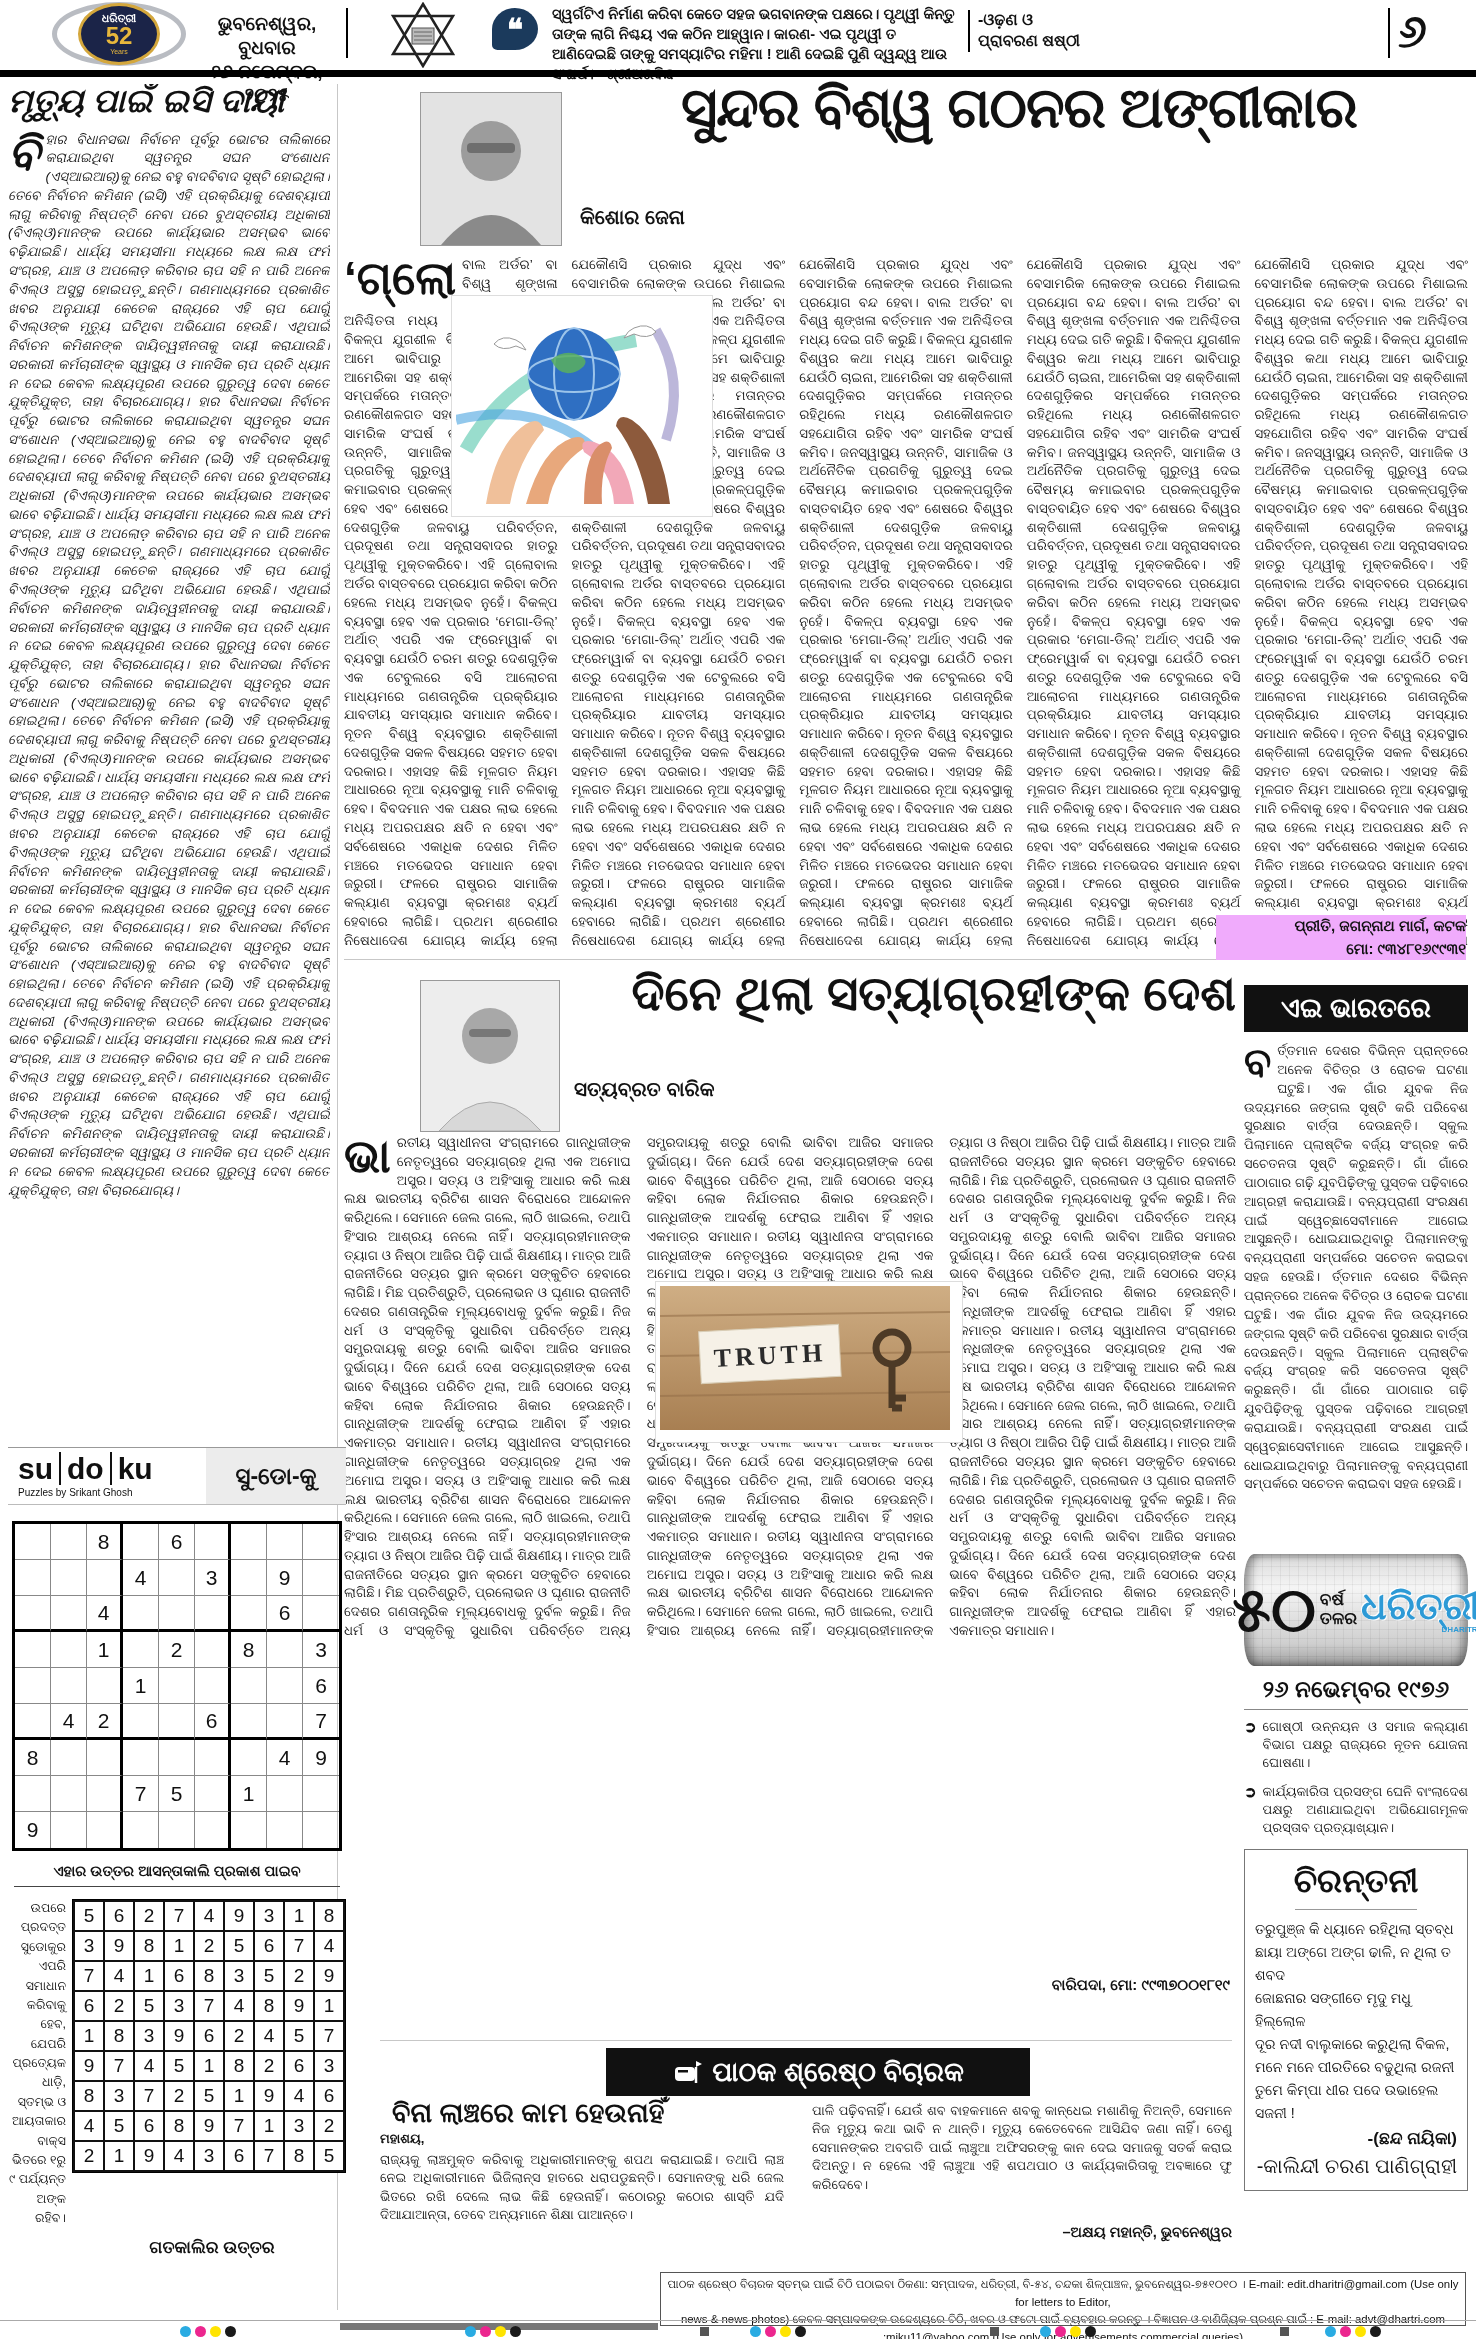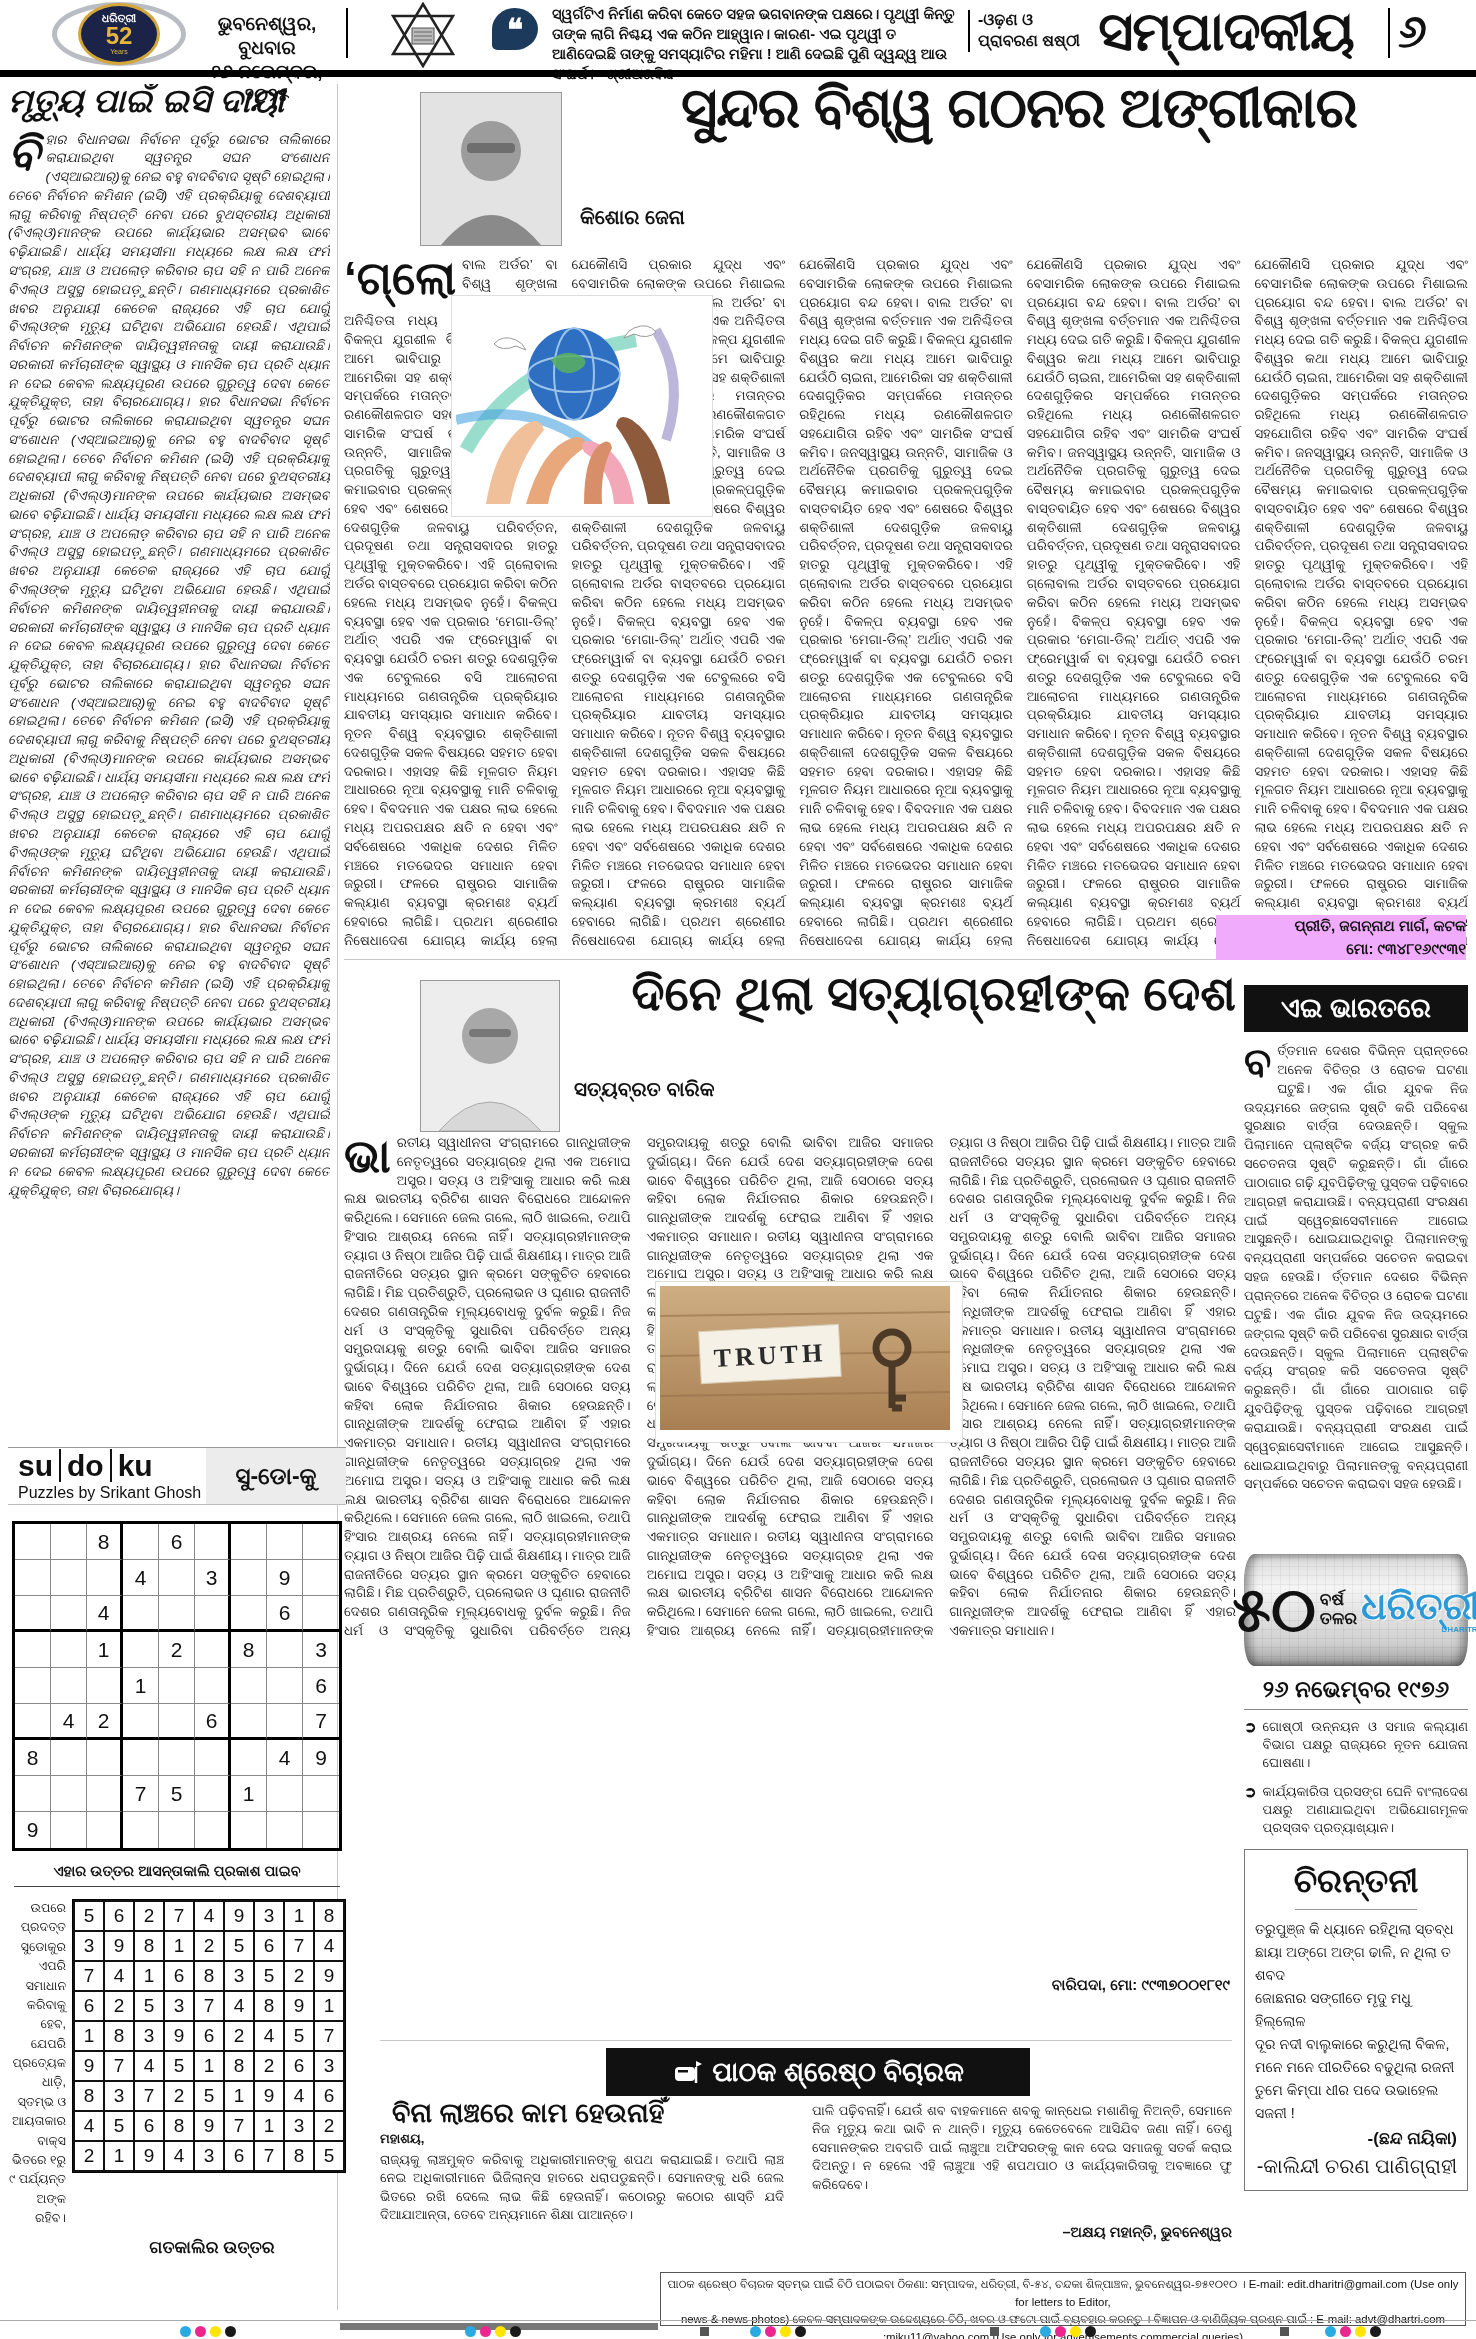--- a/index.html
+++ b/index.html
@@ -99,21 +99,21 @@
   
   .sudoku{position:absolute;left:8px;top:1447px;width:338px;height:858px;
           border-top:1px solid #999;}
   .s-head{display:flex;height:56px;border-bottom:1px solid #bbb;}
   .s-head-left{width:188px;background:#fff;display:flex;flex-direction:column;
                justify-content:center;padding-left:10px;}
   .sdk-logo{font-size:30px;font-weight:bold;letter-spacing:0;line-height:1;}
   .sdk-logo span{padding:0 6px;border-right:2px solid #111;}
   .sdk-logo span:first-child{padding-left:0;}
   .sdk-logo span:last-child{border-right:none;}
-  .sdk-credit{font-size:16px;margin-top:3px;}
+  .sdk-credit{font-size:10px;margin-top:3px;}
   .s-head-right{flex:1;background:#ececec;display:flex;align-items:center;
                 justify-content:center;font-size:23px;font-weight:bold;}
   .pz{display:grid;grid-template-columns:repeat(9,36px);grid-auto-rows:36px;
       width:324px;margin:16px auto 0;border:3px solid #000;}
   .pz-cell{display:flex;align-items:center;justify-content:center;font-size:21px;
            border-right:1px solid #888;border-bottom:1px solid #888;}
   .pz > div:nth-child(9n+3),.pz > div:nth-child(9n+6){border-right:3px solid #000;}
   .pz > div:nth-child(9n){border-right:none;}
   .pz > div:nth-child(n+19):nth-child(-n+27),
   .pz > div:nth-child(n+46):nth-child(-n+54){border-bottom:3px solid #000;}
@@ -179,21 +179,20 @@
         <line x1="46" y1="34" x2="64" y2="34" stroke="#666"></line>
         <line x1="46" y1="38" x2="64" y2="38" stroke="#666"></line>
       </svg>
     </div>
     <div class="qbubble">❝</div>
     <div class="qtext"><span>ସ୍ୱର୍ଗଟିଏ ନିର୍ମାଣ କରିବା କେତେ ସହଜ ଭଗବାନଙ୍କ ପକ୍ଷରେ। ପୃଥ୍ୱୀ କିନ୍ତୁ ତାଙ୍କ ଲାଗି ନିଶ୍ଚୟ ଏକ କଠିନ ଆହ୍ୱାନ। କାରଣ- ଏଇ ପୃଥ୍ୱୀ ତ ଆଣିଦେଇଛି ତାଙ୍କୁ ସମସ୍ୟାଟିର ମହିମା ! ଆଣି ଦେଇଛି ପୁଣି ଦ୍ୱନ୍ଦ୍ୱ ଆଉ ସଂଘର୍ଷ।</span><span class="qauthor"> –ଶ୍ରୀଅରବିନ୍ଦ</span></div>
     <div class="attrib">
       <div>-ଓଢ଼ଣ ଓ</div>
       <div>ପ୍ରାବରଣ ଷଷ୍ଠୀ</div>
     </div>
-    <div class="section-title">ସମ୍ପାଦକୀୟ</div>
     <div class="vr" style="left:1388px;"></div>
     <div class="page-no">୬</div>
   </div>
   <div class="black-rule"></div>
 
   <div class="vline" style="left:337px;top:84px;height:2226px;"></div>
   <div class="hline" style="left:344px;top:959px;width:892px;"></div>
   <div class="hline" style="left:380px;top:2040px;width:852px;"></div>
 
   <div class="editorial">

